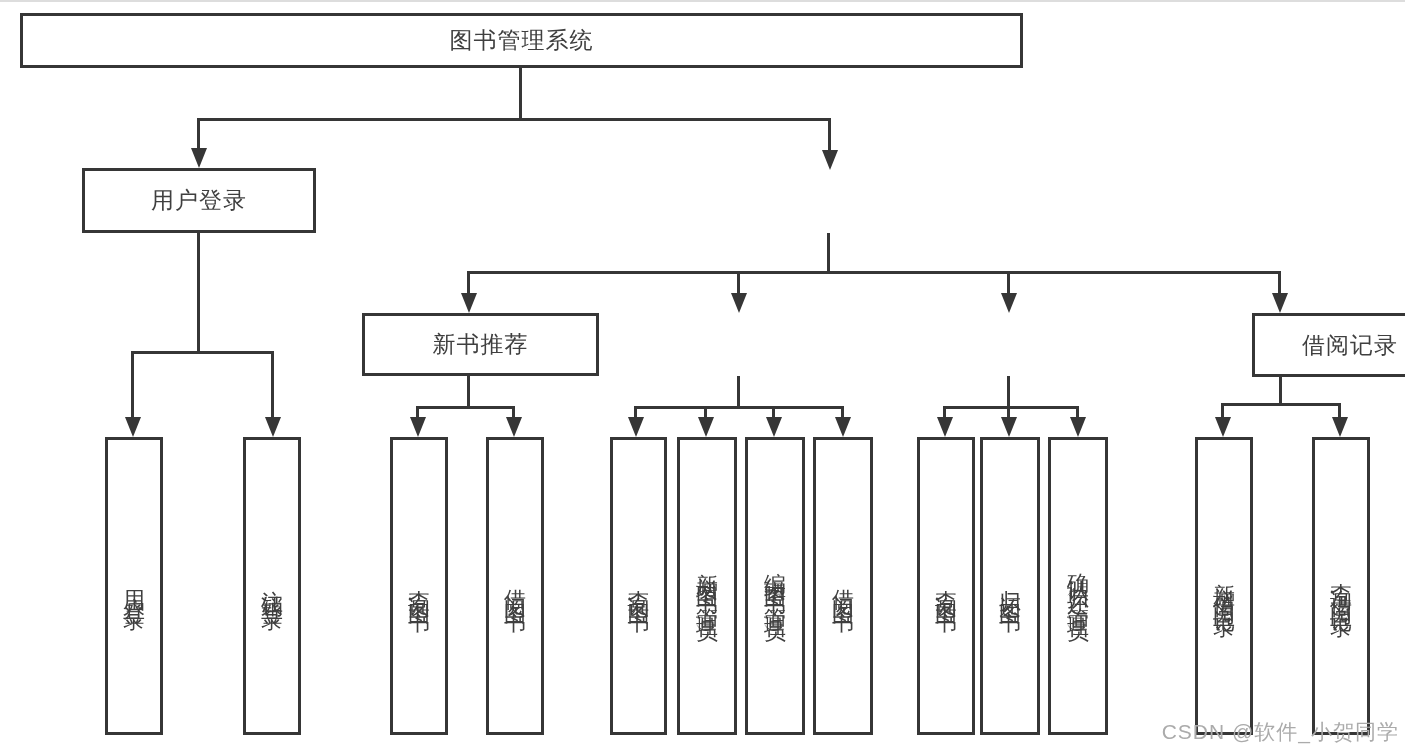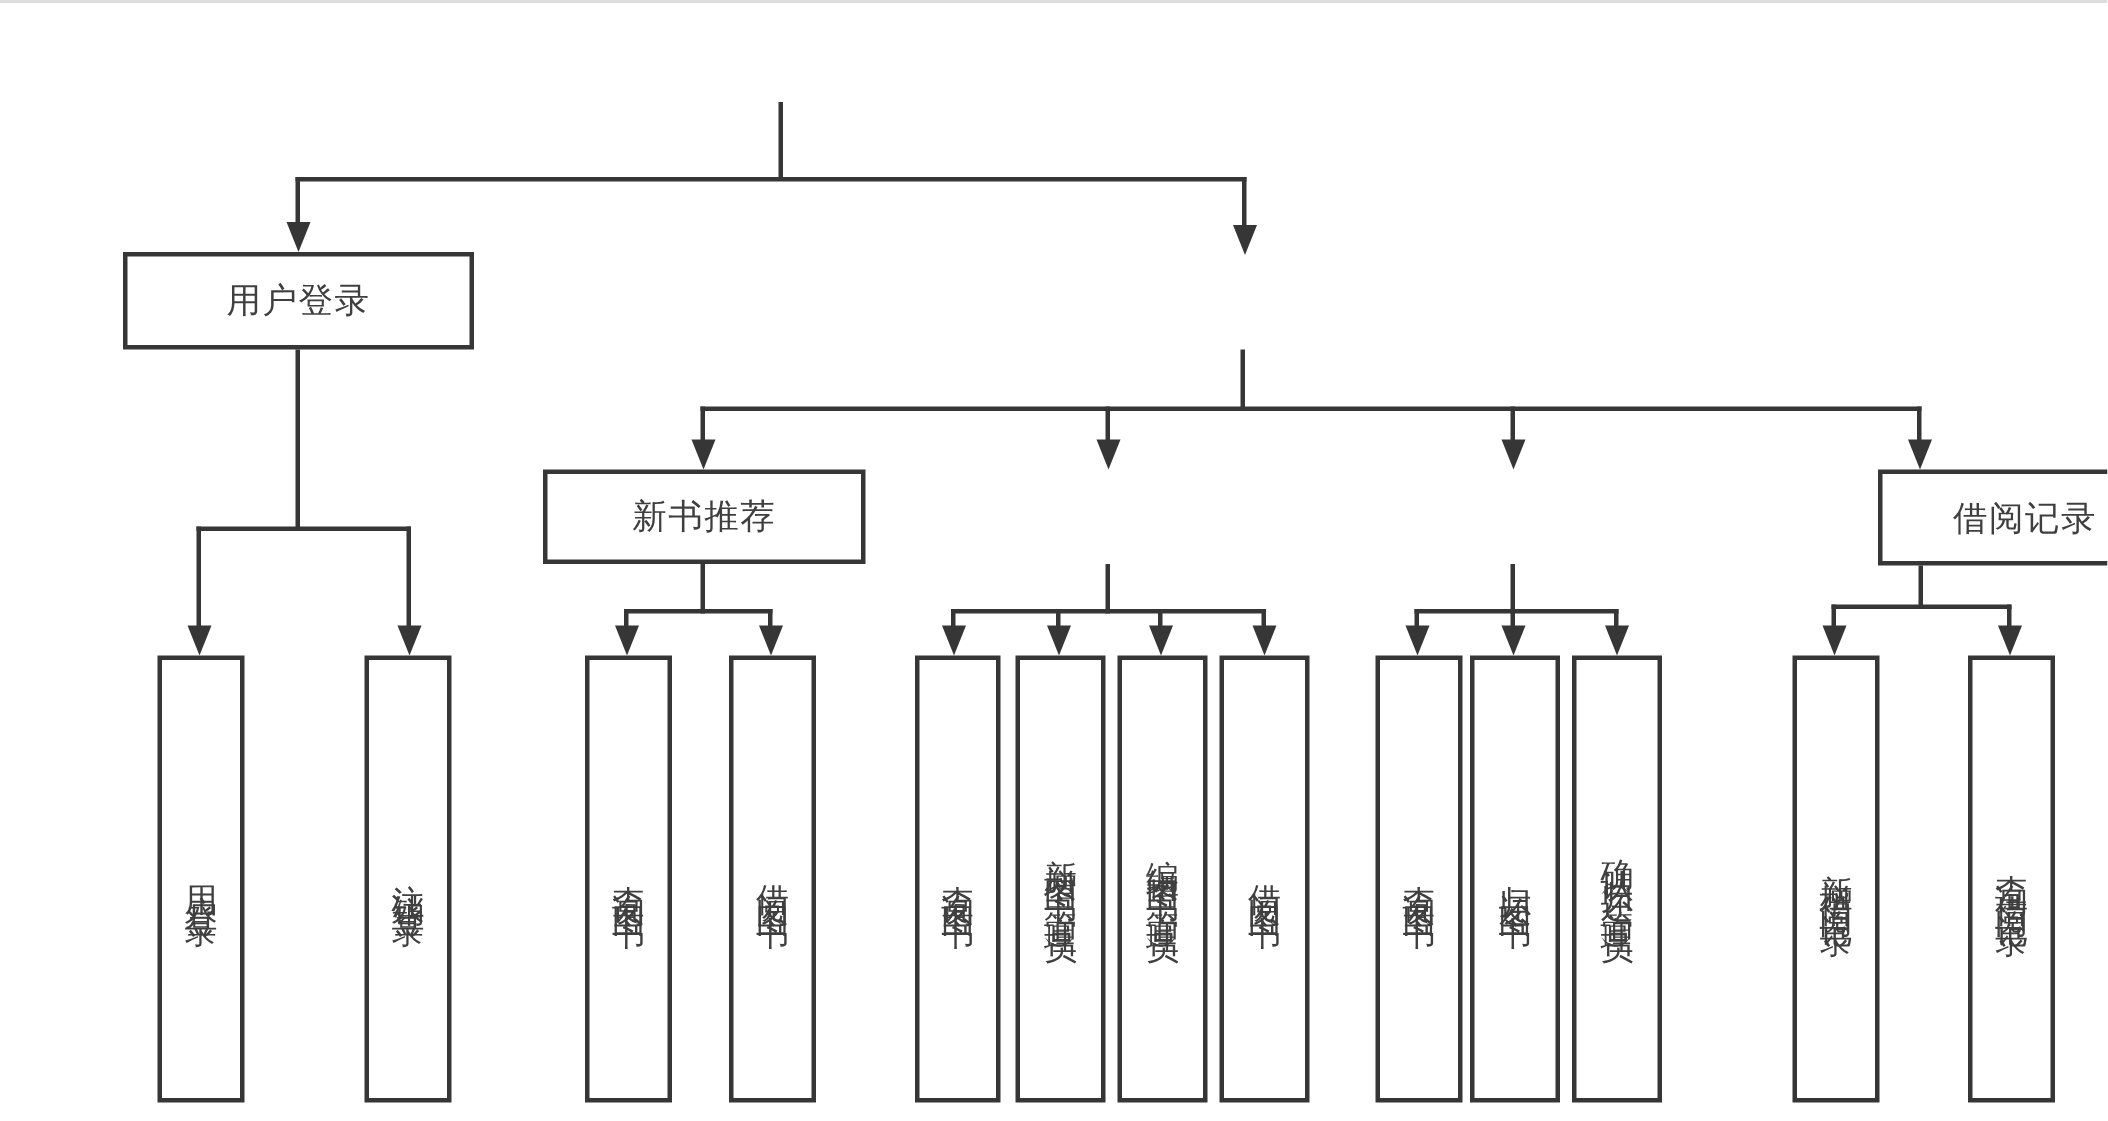--- a/index.html
+++ b/index.html
@@ -65,26 +65,29 @@
     white-space:nowrap;
   }
 </style>
 </head>
 <body>
 
 <div class="canvas">
 
   <div class="topline"></div>
 
+  <div class="hbox" style="left:20px;top:13px;width:1003px;height:55px;">
+    <span>图书管理系统</span>
+  </div>
 
   <div class="hbox" style="left:82px;top:168px;width:234px;height:65px;">
     <span>用户登录</span>
   </div>
 
-  <div class="hbox" style="left:362px;top:313px;width:215px;height:63px;">
+  <div class="hbox" style="left:362px;top:313px;width:237px;height:63px;">
     <span>新书推荐</span>
   </div>
   <div class="hbox" style="left:1237px;top:313px;width:196px;height:64px;margin-left:15px;">
     <span>借阅记录</span>
   </div>
 
   <div class="leaf" style="left:105px;">
     <span class="vtext">用户登录</span>
   </div>
   <div class="leaf" style="left:243px;">
@@ -180,14 +183,15 @@
   <div class="ln v" style="left:1076px;top:406px;height:13px;"></div>
   <div class="arrow" style="left:1070px;top:417px;"></div>
 
   <div class="ln v" style="left:1279px;top:377px;height:29px;"></div>
   <div class="ln h" style="left:1221px;top:403px;width:120px;"></div>
   <div class="ln v" style="left:1221px;top:403px;height:16px;"></div>
   <div class="arrow" style="left:1215px;top:417px;"></div>
   <div class="ln v" style="left:1338px;top:403px;height:16px;"></div>
   <div class="arrow" style="left:1332px;top:417px;"></div>
 
+  <div class="watermark">CSDN @软件_小贺同学</div>
 
 </div>
 
 </body></html>

